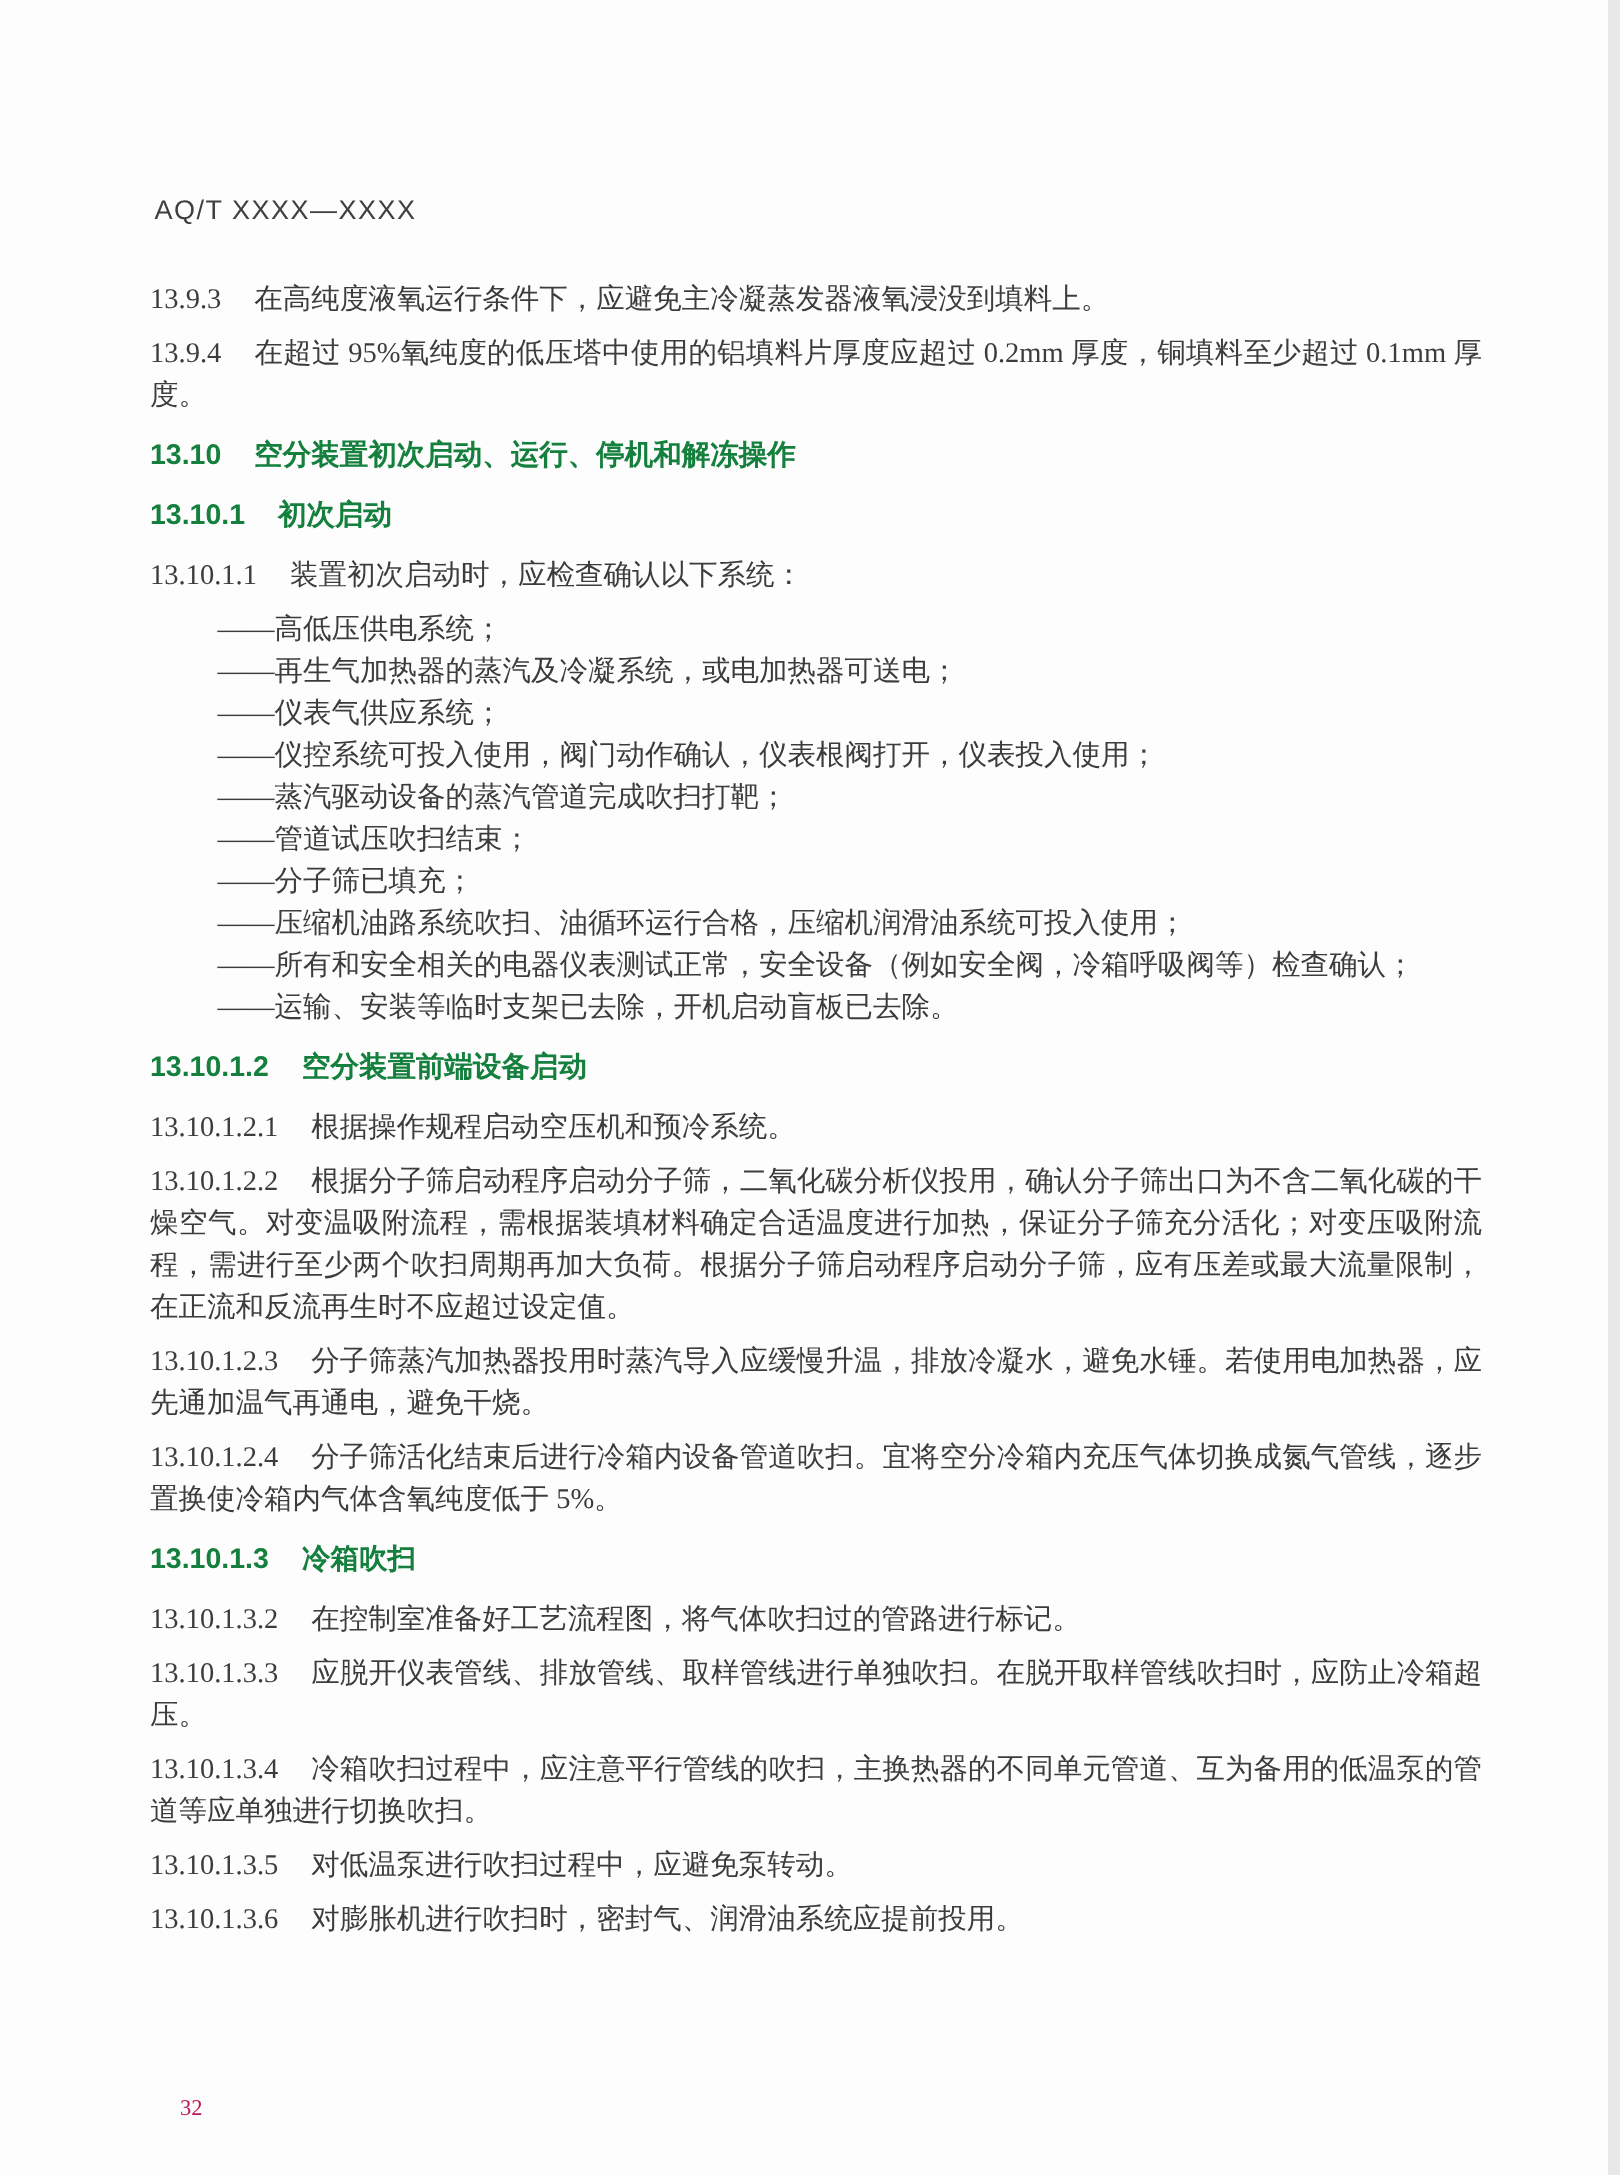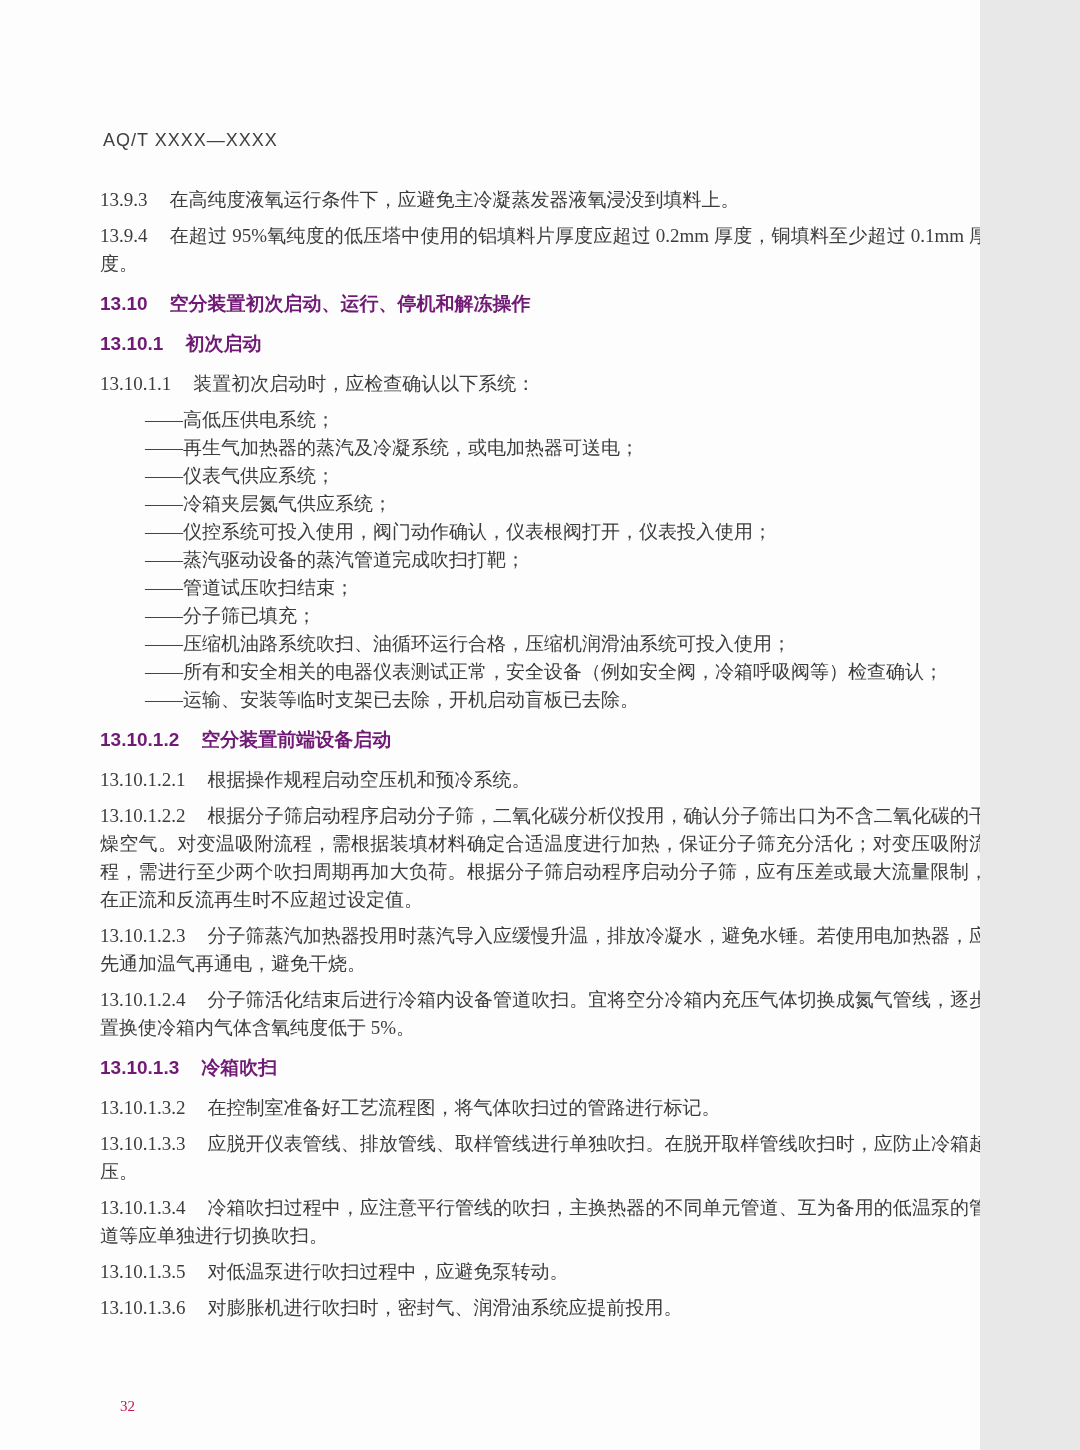--- a/index.html
+++ b/index.html
@@ -2,21 +2,21 @@
 <html><head>
 <meta charset="utf-8">
 <style>
   html, body {
     margin: 0;
     padding: 0;
     background: #e8e8e8;
   }
   .page {
     position: relative;
-    width: 980px;
+    width: 1072px;
     height: 1450px;
     background: #fdfdfd;
     overflow: hidden;
     font-family: "Liberation Serif", "DejaVu Serif", serif;
     color: #3c3c3c;
   }
   .doc-header {
     position: absolute;
     top: 130px;
     left: 103px;
@@ -42,21 +42,21 @@
   .content p.dash-item {
     margin: 0;
     padding-left: 45px;
     text-align: left;
   }
   .content p.heading2,
   .content p.heading3 {
     margin: 12px 0;
     font-family: "Liberation Sans", "DejaVu Sans", sans-serif;
     font-weight: bold;
-    color: #701a75;
+    color: #15803d;
     text-align: left;
   }
   .content .num {
     padding-right: 22px;
     white-space: nowrap;
   }
   .doc-footer {
     position: absolute;
     top: 1398px;
     left: 120px;
@@ -73,21 +73,20 @@
 
   <div class="content">
       <p class="body"><span class="num">13.9.3</span><span>在高纯度液氧运行条件下，应避免主冷凝蒸发器液氧浸没到填料上。</span></p>
       <p class="body"><span class="num">13.9.4</span><span>在超过 95%氧纯度的低压塔中使用的铝填料片厚度应超过 0.2mm 厚度，铜填料至少超过 0.1mm 厚度。</span></p>
       <p class="heading2"><span class="num">13.10</span><span>空分装置初次启动、运行、停机和解冻操作</span></p>
       <p class="heading3"><span class="num">13.10.1</span><span>初次启动</span></p>
       <p class="body"><span class="num">13.10.1.1</span><span>装置初次启动时，应检查确认以下系统：</span></p>
       <p class="dash-item"><span>——高低压供电系统；</span></p>
       <p class="dash-item"><span>——再生气加热器的蒸汽及冷凝系统，或电加热器可送电；</span></p>
       <p class="dash-item"><span>——仪表气供应系统；</span></p>
-      <p class="dash-item"><span>——冷箱夹层氮气供应系统；</span></p>
       <p class="dash-item"><span>——仪控系统可投入使用，阀门动作确认，仪表根阀打开，仪表投入使用；</span></p>
       <p class="dash-item"><span>——蒸汽驱动设备的蒸汽管道完成吹扫打靶；</span></p>
       <p class="dash-item"><span>——管道试压吹扫结束；</span></p>
       <p class="dash-item"><span>——分子筛已填充；</span></p>
       <p class="dash-item"><span>——压缩机油路系统吹扫、油循环运行合格，压缩机润滑油系统可投入使用；</span></p>
       <p class="dash-item"><span>——所有和安全相关的电器仪表测试正常，安全设备（例如安全阀，冷箱呼吸阀等）检查确认；</span></p>
       <p class="dash-item"><span>——运输、安装等临时支架已去除，开机启动盲板已去除。</span></p>
       <p class="heading3"><span class="num">13.10.1.2</span><span>空分装置前端设备启动</span></p>
       <p class="body"><span class="num">13.10.1.2.1</span><span>根据操作规程启动空压机和预冷系统。</span></p>
       <p class="body"><span class="num">13.10.1.2.2</span><span>根据分子筛启动程序启动分子筛，二氧化碳分析仪投用，确认分子筛出口为不含二氧化碳的干燥空气。对变温吸附流程，需根据装填材料确定合适温度进行加热，保证分子筛充分活化；对变压吸附流程，需进行至少两个吹扫周期再加大负荷。根据分子筛启动程序启动分子筛，应有压差或最大流量限制，在正流和反流再生时不应超过设定值。</span></p>

